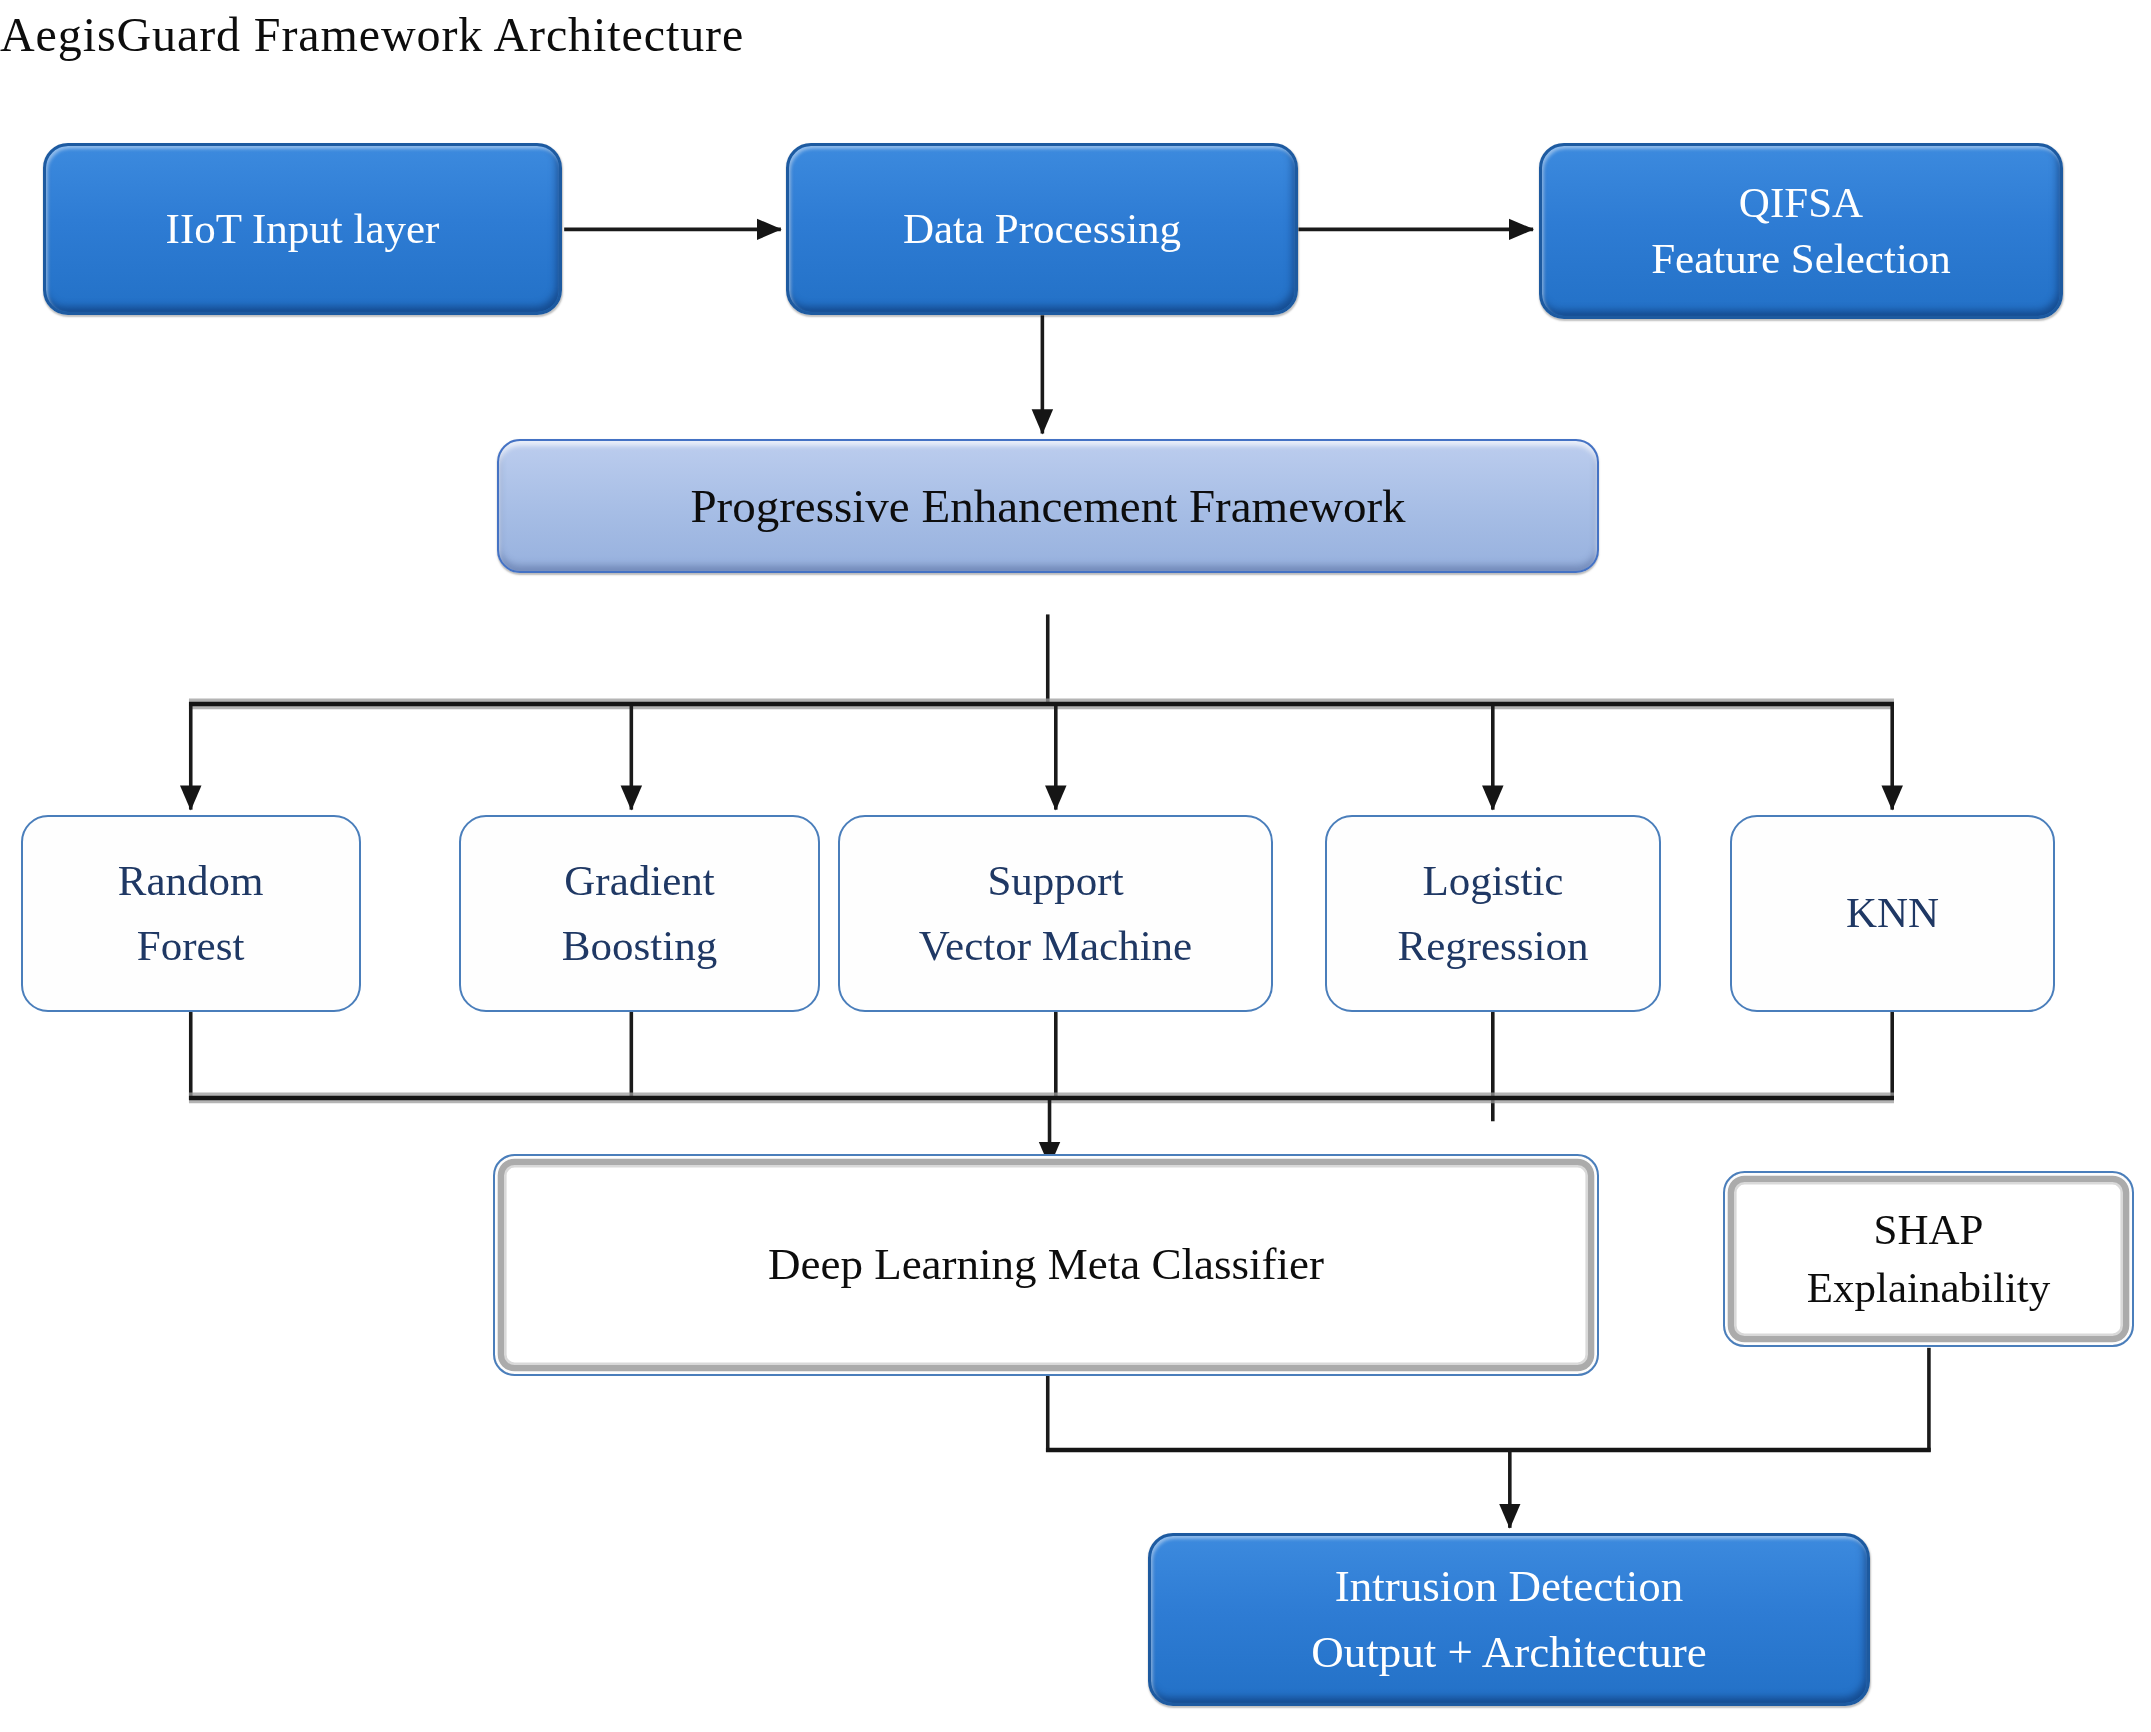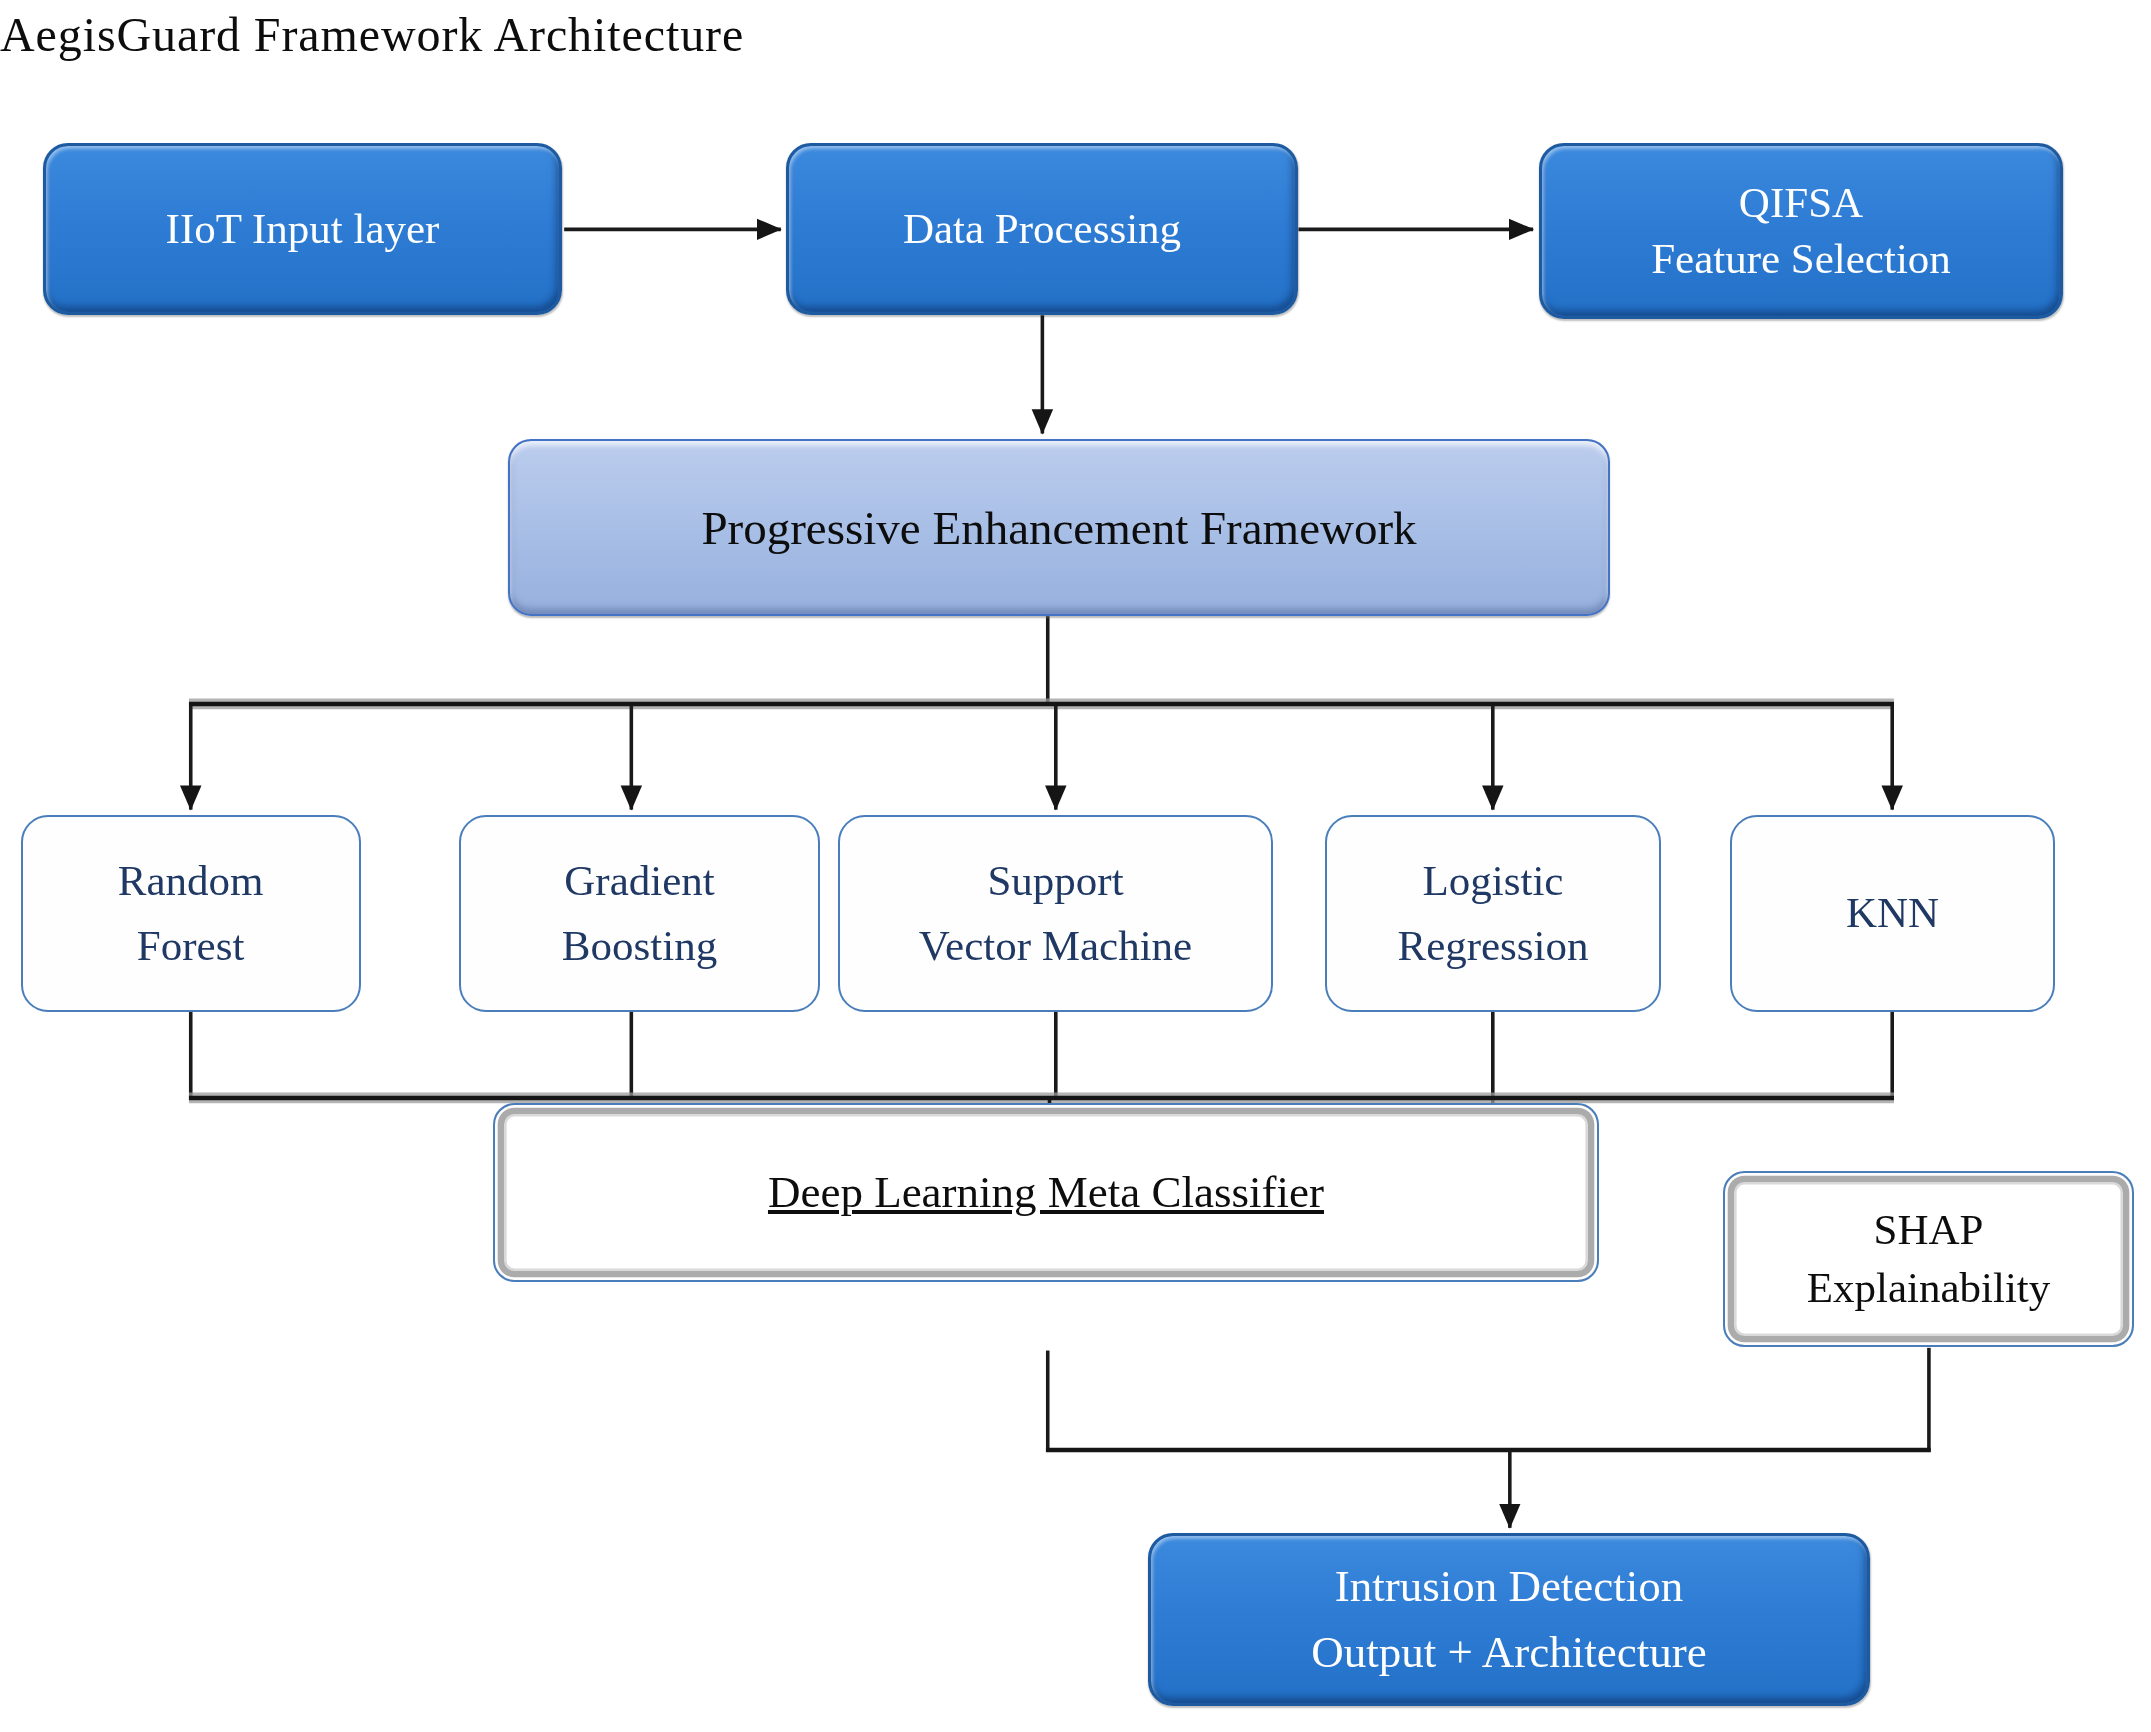--- a/index.html
+++ b/index.html
@@ -113,21 +113,21 @@
 
   <div class="box blue" style="left:786px;top:143px;width:512px;height:172px;">
     <span>Data Processing</span>
   </div>
 
   <div class="box blue" style="left:1539px;top:143px;width:524px;height:176px;line-height:1.3;">
     <span>QIFSA</span>
     <span>Feature Selection</span>
   </div>
 
-  <div class="box light" style="left:497px;top:439px;width:1102px;height:177px;margin-left:11px;">
+  <div class="box light" style="left:497px;top:439px;width:1102px;height:134px;">
     <span>Progressive Enhancement Framework</span>
   </div>
 
   <div class="box outline" style="left:20.6px;top:815px;width:340px;height:197px;">
     <span>Random</span>
     <span>Forest</span>
   </div>
 
   <div class="box outline" style="left:459px;top:815px;width:361px;height:197px;">
     <span>Gradient</span>
@@ -141,21 +141,21 @@
 
   <div class="box outline" style="left:1325px;top:815px;width:336px;height:197px;">
     <span>Logistic</span>
     <span>Regression</span>
   </div>
 
   <div class="box outline" style="left:1730px;top:815px;width:325px;height:197px;">
     <span>KNN</span>
   </div>
 
-  <div class="box meta" style="left:493px;top:1103px;width:1106px;height:179px;text-decoration:underline;">
+  <div class="box meta" style="left:493px;top:1154px;width:1106px;height:222px;">
     <span>Deep Learning Meta Classifier</span>
   </div>
 
   <div class="box meta" style="left:1723px;top:1171px;width:411px;height:176px;font-size:43px;line-height:1.35;">
     <span>SHAP</span>
     <span>Explainability</span>
   </div>
 
   <div class="box blue" style="left:1148px;top:1533px;width:722px;height:173px;font-size:45px;line-height:1.45;">
     <span>Intrusion Detection</span>

